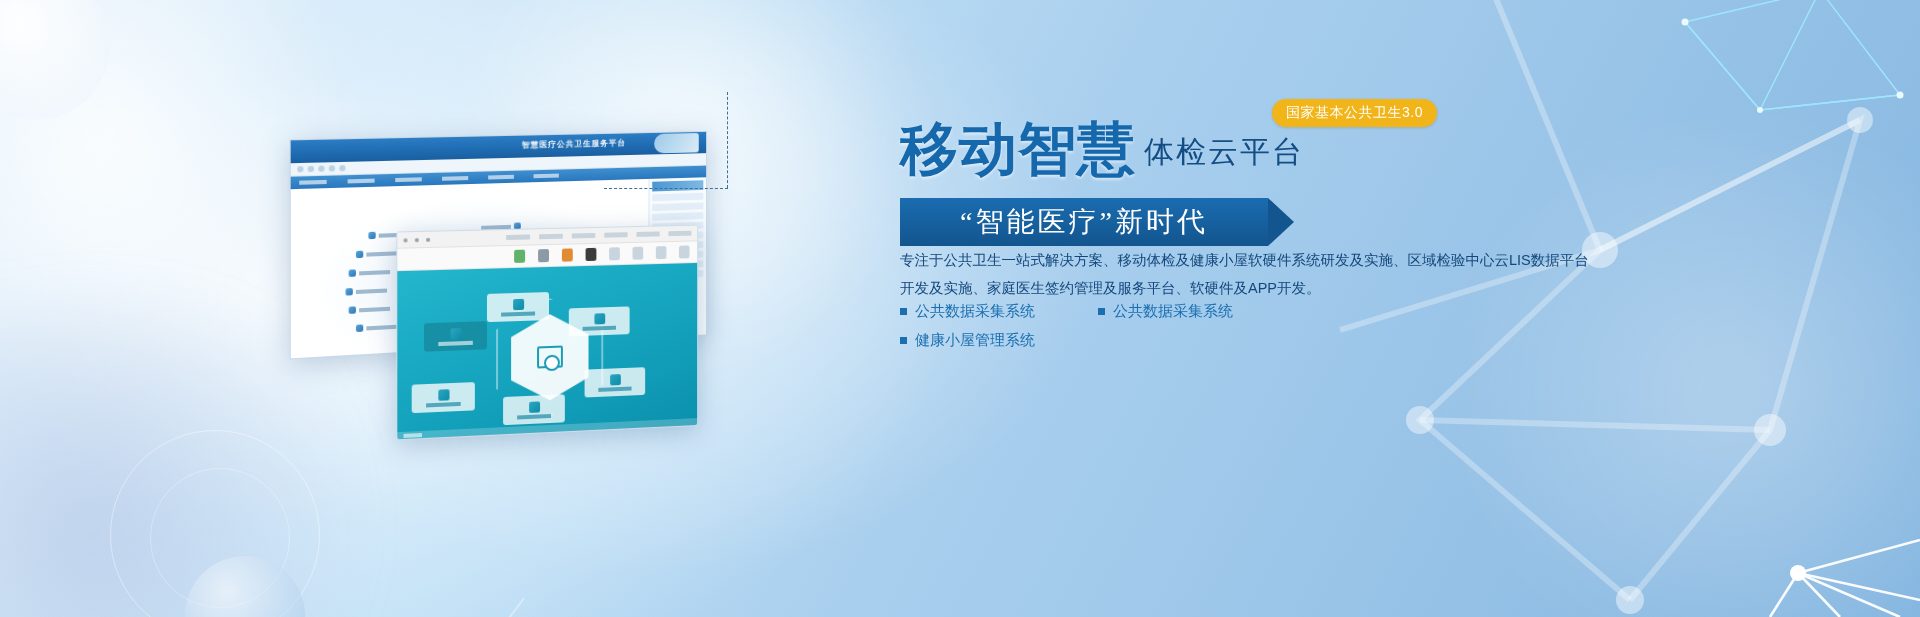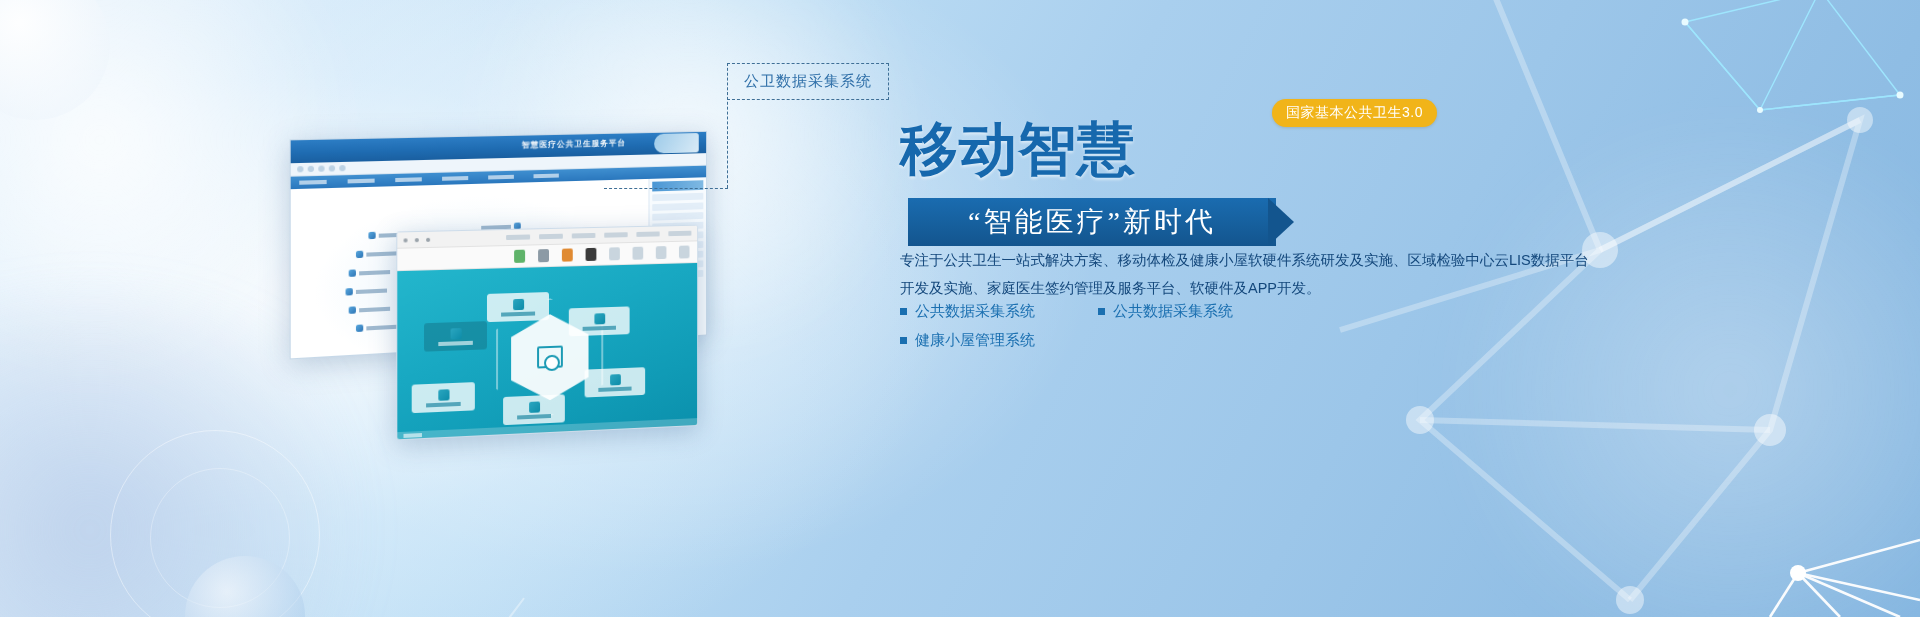--- a/index.html
+++ b/index.html
@@ -198,21 +198,21 @@
     white-space:nowrap; letter-spacing:.5px;
     box-shadow:0 1px 3px rgba(120,85,0,.2);
   }
   .h2 {
     font-family:"Liberation Serif","DejaVu Serif",serif;
     font-size:30px; color:#164f85; letter-spacing:4px;
     margin-top:10px; white-space:nowrap;
   }
   .ribbon-wrap { position:relative; margin-top:20px; height:48px; width:394px; }
   .ribbon {
-    position:absolute; left:8px; top:0; height:48px; width:368px;
+    position:absolute; left:0; top:0; height:48px; width:368px;
     background:linear-gradient(180deg,#1a6cb0 0%,#13558e 100%);
     display:flex; align-items:center; justify-content:center;
   }
   .ribbon span {
     font-family:"Liberation Serif","DejaVu Serif",serif;
     color:#ffffff; font-size:28px; letter-spacing:3px; white-space:nowrap;
   }
   .ribbon-tail {
     position:absolute; left:368px; top:0; width:0; height:0;
     border-top:24px solid transparent; border-bottom:24px solid transparent;
@@ -416,27 +416,27 @@
             <u></u>
             <s></s>
           </div>
         <div class="sf-foot">
             <i></i>
           </div>
       </div>
     </div>
   </div>
 
-  <div class="callout">公卫数据采集系统</div>
   <div class="lead-v"></div>
   <div class="lead-h"></div>
 
   <div class="copy">
     <div class="h1row">
       <div class="h1">移动智慧</div>
+      <div class="h1-sub">体检云平台</div>
       <div class="badge">国家基本公共卫生3.0</div>
     </div>
 
     <div class="ribbon-wrap">
       <div class="ribbon">
         <span>“智能医疗”新时代</span>
       </div>
       <div class="ribbon-tail"></div>
     </div>
 

